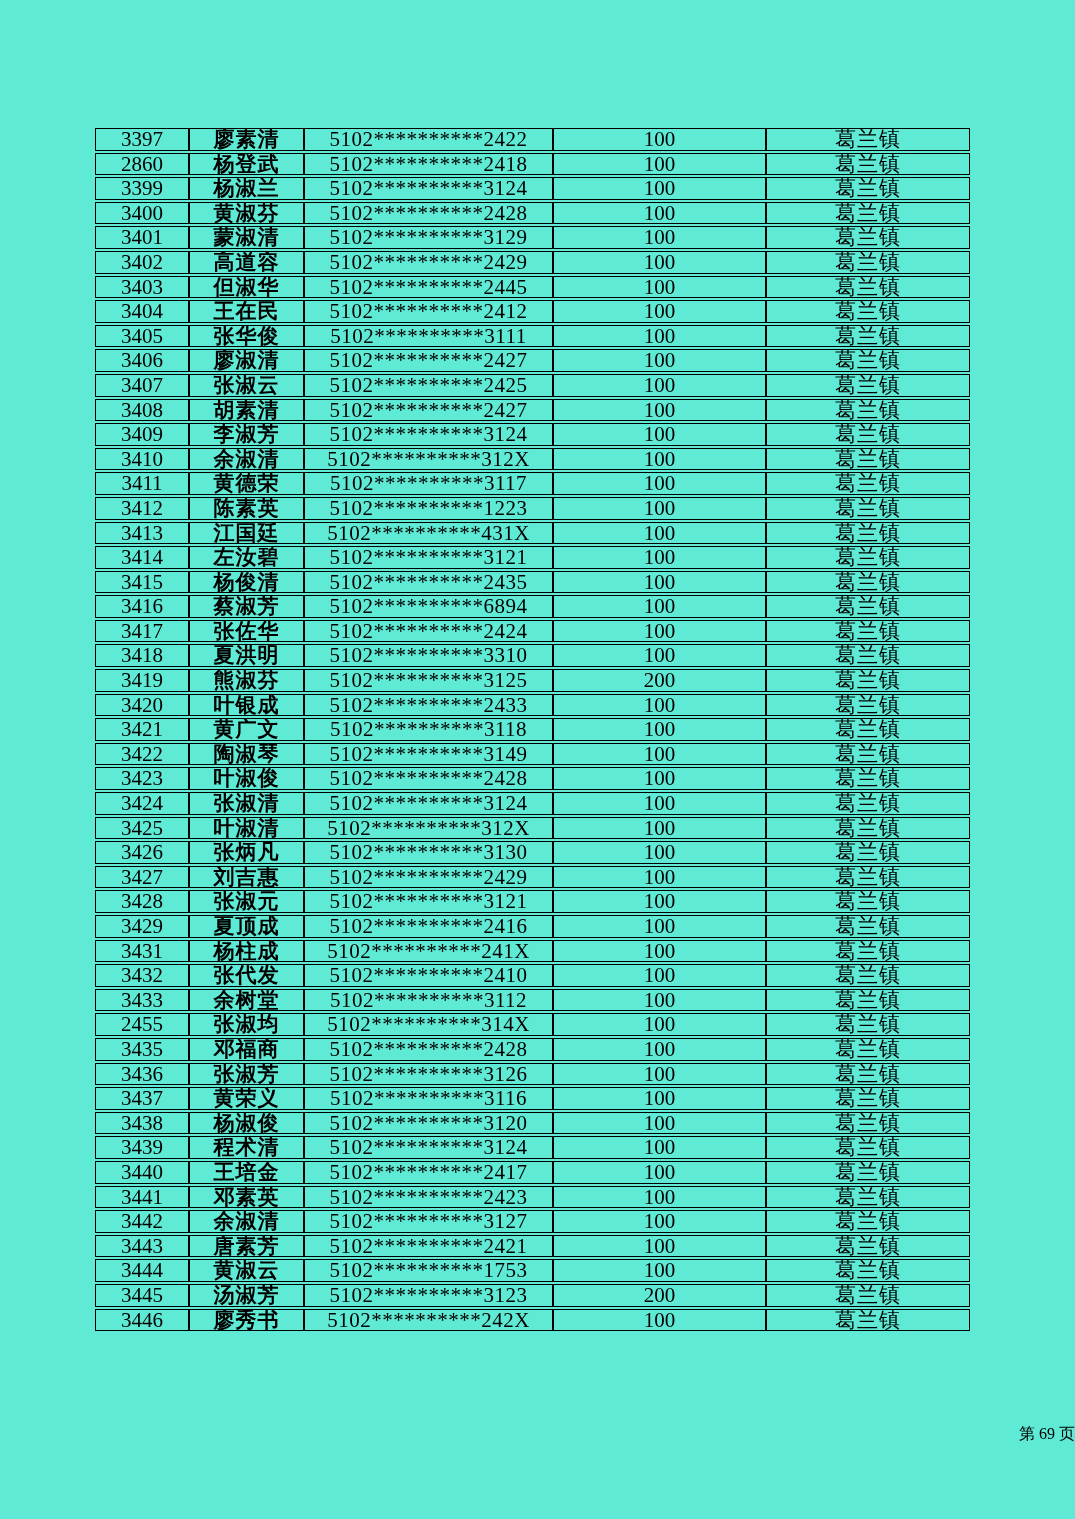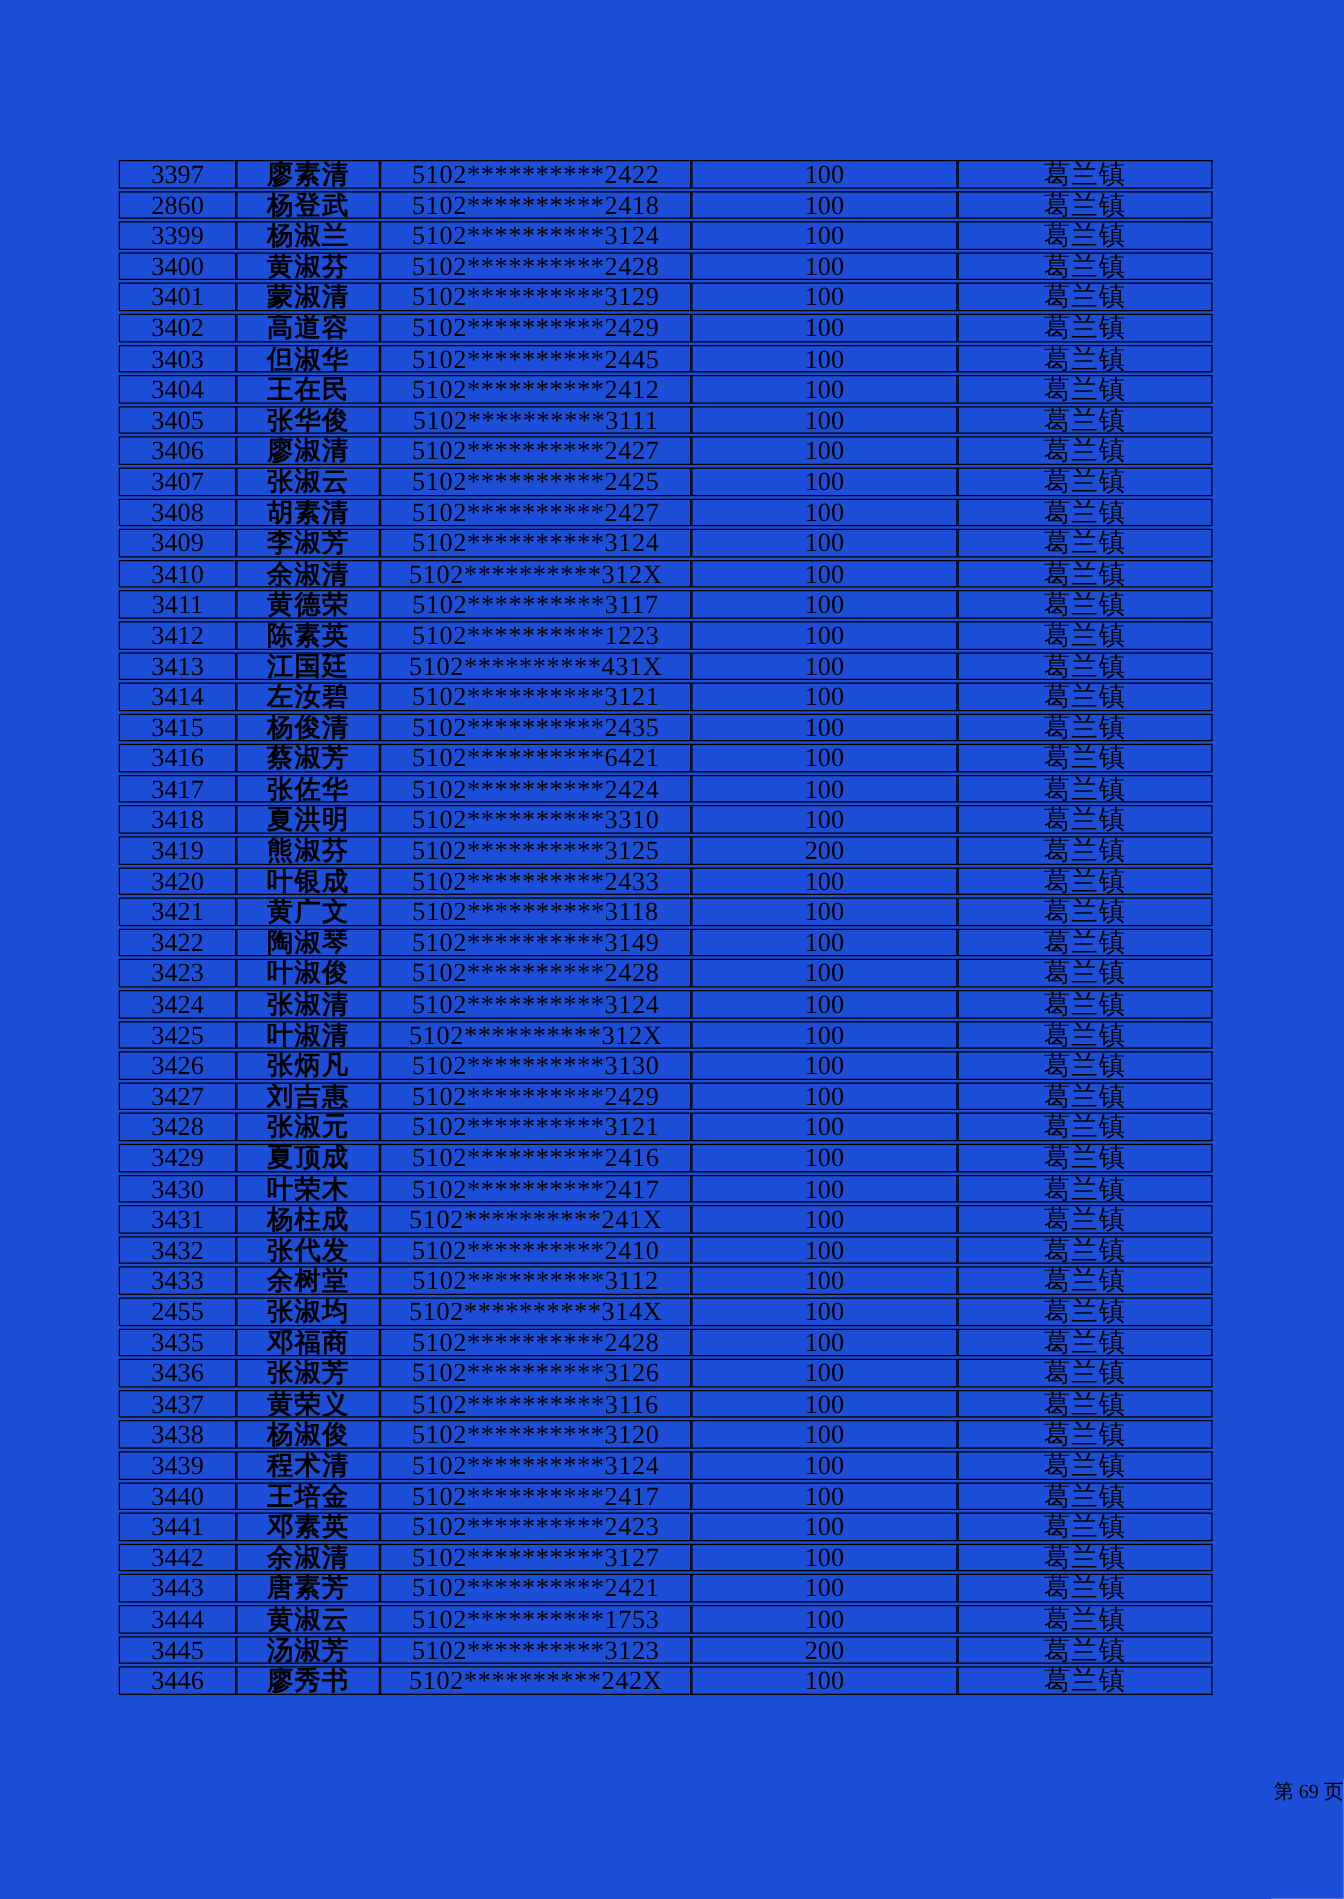--- a/index.html
+++ b/index.html
@@ -12,21 +12,21 @@
     height: 1519px;
     position: relative;
     font-family: "Liberation Serif", "DejaVu Serif", serif;
     color: #000000;
     overflow: hidden;
   }
   .page {
     width: 1075px;
     height: 1519px;
     position: relative;
-    background: #1d4ed8;
+    background: #5eead4;
   }
   table.roster {
     position: absolute;
     left: 95px;
     top: 126px;
     border-collapse: separate;
     border-spacing: 0 2px;
     table-layout: fixed;
   }
   table.roster td {
@@ -193,21 +193,21 @@
         <tr>
     <td class="col-serial">3415</td>
     <td class="col-name">杨俊清</td>
     <td class="col-id">5102**********2435</td>
     <td class="col-amount">100</td>
     <td class="col-town">葛兰镇</td>
   </tr>
         <tr>
     <td class="col-serial">3416</td>
     <td class="col-name">蔡淑芳</td>
-    <td class="col-id">5102**********6421</td>
+    <td class="col-id">5102**********6894</td>
     <td class="col-amount">100</td>
     <td class="col-town">葛兰镇</td>
   </tr>
         <tr>
     <td class="col-serial">3417</td>
     <td class="col-name">张佐华</td>
     <td class="col-id">5102**********2424</td>
     <td class="col-amount">100</td>
     <td class="col-town">葛兰镇</td>
   </tr>
@@ -285,27 +285,20 @@
     <td class="col-serial">3428</td>
     <td class="col-name">张淑元</td>
     <td class="col-id">5102**********3121</td>
     <td class="col-amount">100</td>
     <td class="col-town">葛兰镇</td>
   </tr>
         <tr>
     <td class="col-serial">3429</td>
     <td class="col-name">夏顶成</td>
     <td class="col-id">5102**********2416</td>
-    <td class="col-amount">100</td>
-    <td class="col-town">葛兰镇</td>
-  </tr>
-        <tr>
-    <td class="col-serial">3430</td>
-    <td class="col-name">叶荣木</td>
-    <td class="col-id">5102**********2417</td>
     <td class="col-amount">100</td>
     <td class="col-town">葛兰镇</td>
   </tr>
         <tr>
     <td class="col-serial">3431</td>
     <td class="col-name">杨柱成</td>
     <td class="col-id">5102**********241X</td>
     <td class="col-amount">100</td>
     <td class="col-town">葛兰镇</td>
   </tr>

